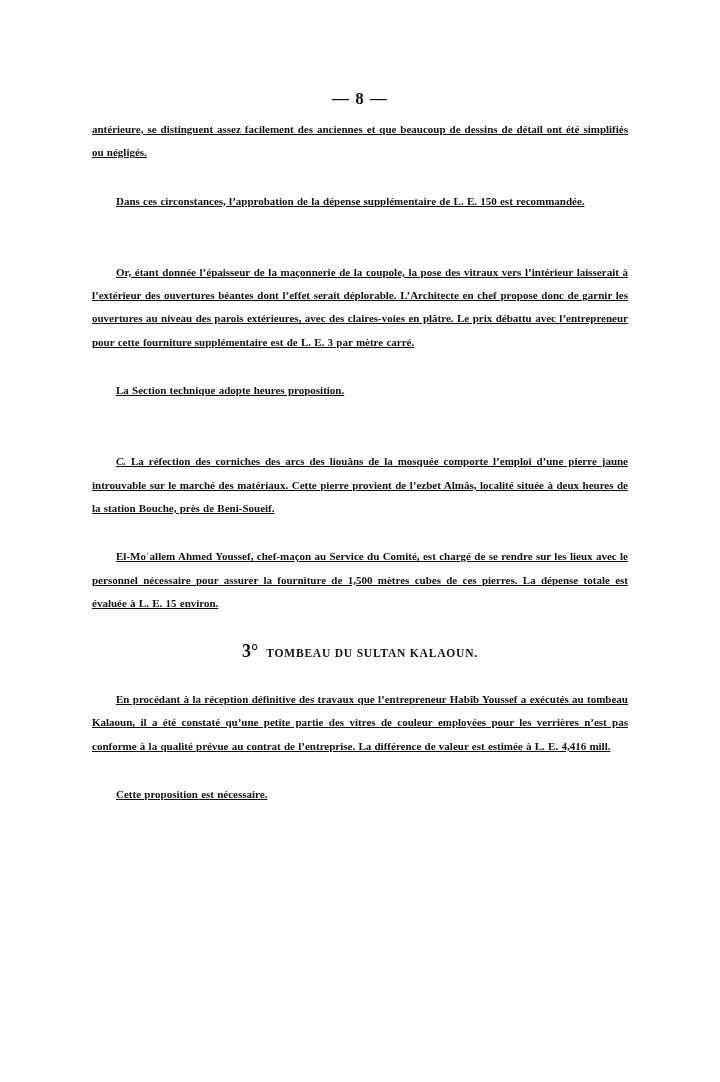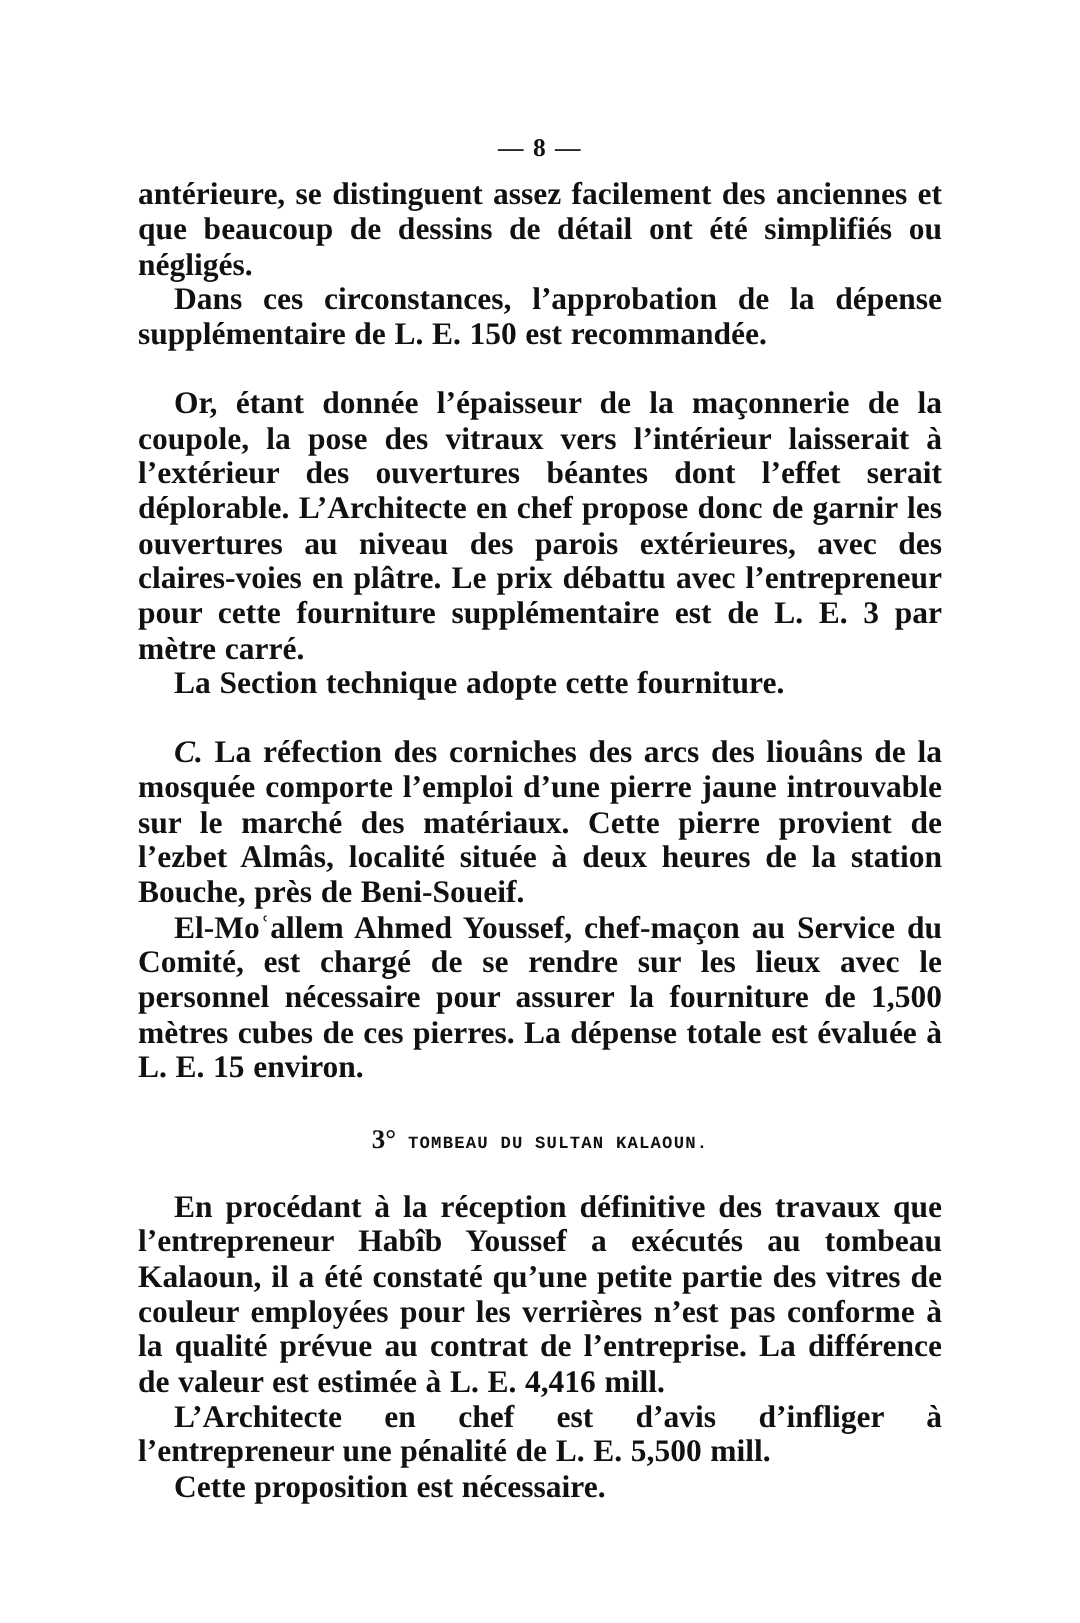--- a/index.html
+++ b/index.html
@@ -25,46 +25,48 @@
       text-align: center;
       font-size: 17px;
       font-weight: bold;
       letter-spacing: 1px;
       height: 26px;
       line-height: 26px;
       margin-bottom: 6px;
     }
     p {
       margin: 0;
-      font-size: 21px;
+      font-size: 11px;
       line-height: 23.3px;
       text-align: justify;
       text-align-last: left;
       font-weight: bold;
       word-spacing: 0.5px;
+      text-decoration: underline;
     }
     p.indent {
       text-indent: 24px;
+      margin-top: 25px;
     }
     .gap {
       height: 23px;
     }
     .section-heading {
       text-align: center;
       font-size: 17px;
       font-weight: bold;
       margin: 26px 0 20px 0;
       line-height: 20px;
     }
     .section-heading .num {
       font-size: 18px;
       margin-right: 8px;
     }
     .section-heading .title {
-      font-family: Liberation Mono, monospace;
+      font-family: Liberation Serif, serif;
       font-size: 11.5px;
       font-weight: bold;
       letter-spacing: 0.8px;
     }
     .lead-letter {
       font-style: italic;
     }
   </style>
 </head>
 <body>
@@ -72,28 +74,27 @@
 <div class="page">
 
   <div class="page-number">— 8 —</div>
 
   <p>antérieure, se distinguent assez facilement des anciennes et que beaucoup de dessins de détail ont été simplifiés ou négligés.</p>
   <p class="indent">Dans ces circonstances, l’approbation de la dépense supplémentaire de L. E. 150 est recommandée.</p>
 
   <div class="gap"></div>
 
   <p class="indent">Or, étant donnée l’épaisseur de la maçonnerie de la coupole, la pose des vitraux vers l’intérieur laisserait à l’extérieur des ouvertures béantes dont l’effet serait déplorable. L’Architecte en chef propose donc de garnir les ouvertures au niveau des parois extérieures, avec des claires-voies en plâtre. Le prix débattu avec l’entrepreneur pour cette fourniture supplémentaire est de L. E. 3 par mètre carré.</p>
-  <p class="indent">La Section technique adopte cette fourniture.</p>
+  <p class="indent">La Section technique adopte heures proposition.</p>
 
   <div class="gap"></div>
 
   <p class="indent"><span class="lead-letter">C.</span> <span>La réfection des corniches des arcs des liouâns de la mosquée comporte l’emploi d’une pierre jaune introuvable sur le marché des matériaux. Cette pierre provient de l’ezbet Almâs, localité située à deux heures de la station Bouche, près de Beni-Soueif.</span></p>
   <p class="indent">El-Moʿallem Ahmed Youssef, chef-maçon au Service du Comité, est chargé de se rendre sur les lieux avec le personnel nécessaire pour assurer la fourniture de 1,500 mètres cubes de ces pierres. La dépense totale est évaluée à L. E. 15 environ.</p>
 
   <div class="section-heading">
     <span class="num">3°</span><span class="title">TOMBEAU DU SULTAN KALAOUN.</span>
   </div>
 
   <p class="indent">En procédant à la réception définitive des travaux que l’entrepreneur Habîb Youssef a exécutés au tombeau Kalaoun, il a été constaté qu’une petite partie des vitres de couleur employées pour les verrières n’est pas conforme à la qualité prévue au contrat de l’entreprise. La différence de valeur est estimée à L. E. 4,416 mill.</p>
-  <p class="indent">L’Architecte en chef est d’avis d’infliger à l’entrepreneur une pénalité de L. E. 5,500 mill.</p>
   <p class="indent">Cette proposition est nécessaire.</p>
 
 </div>
 
 </body></html>

